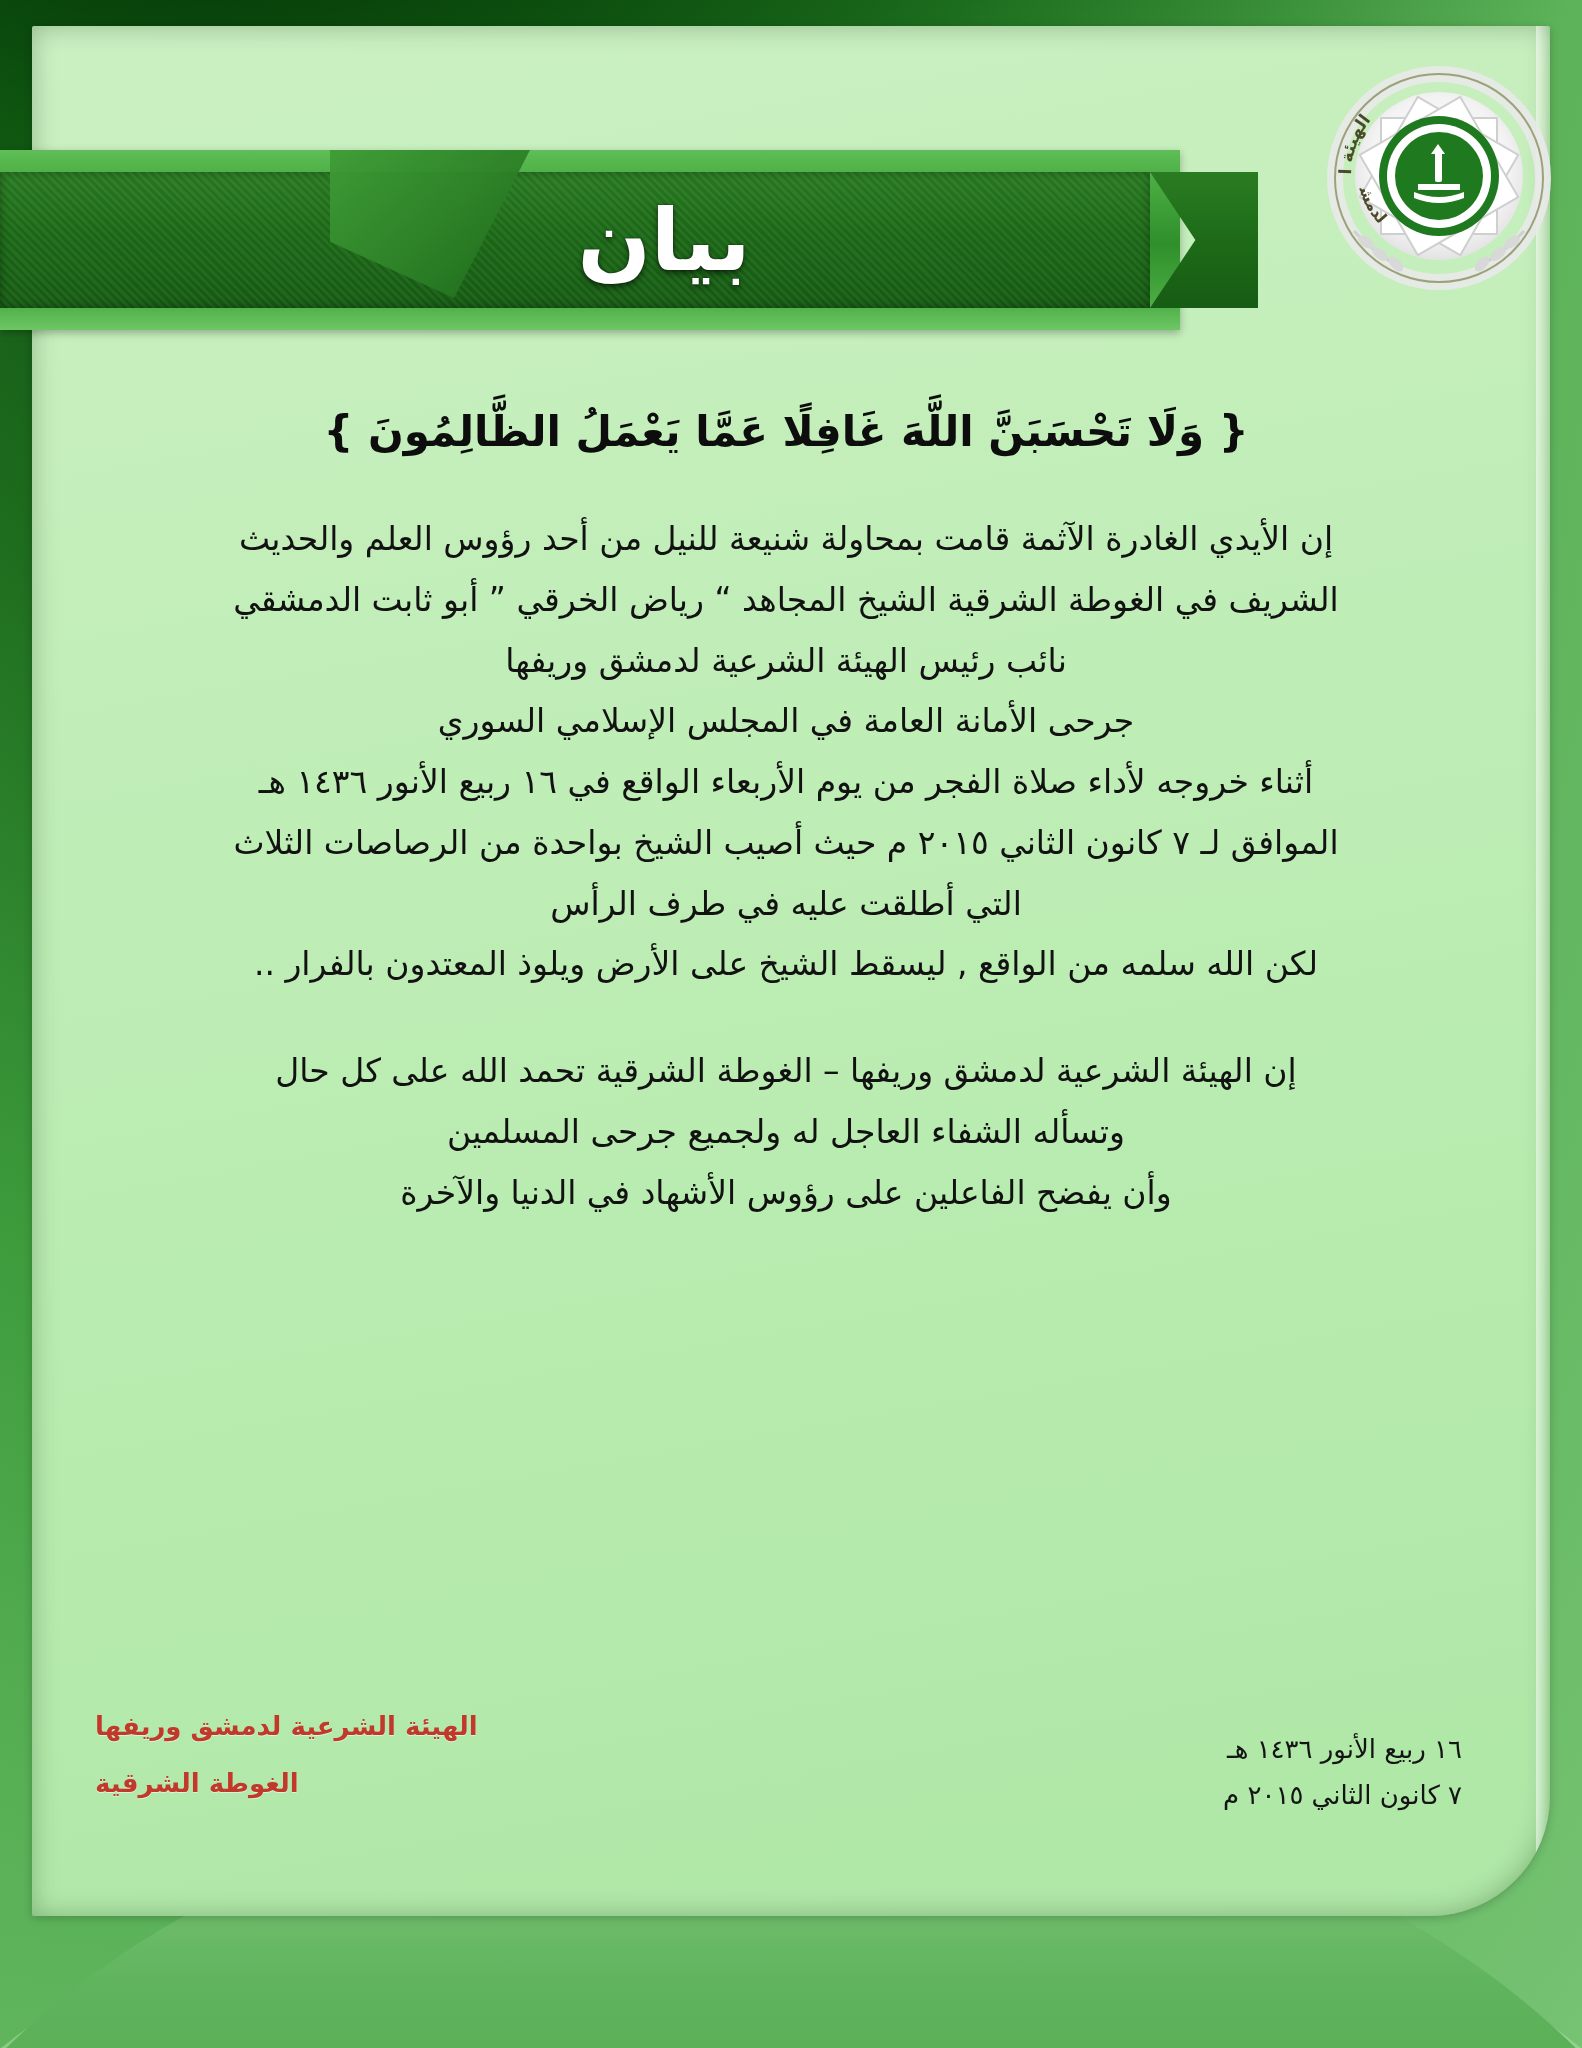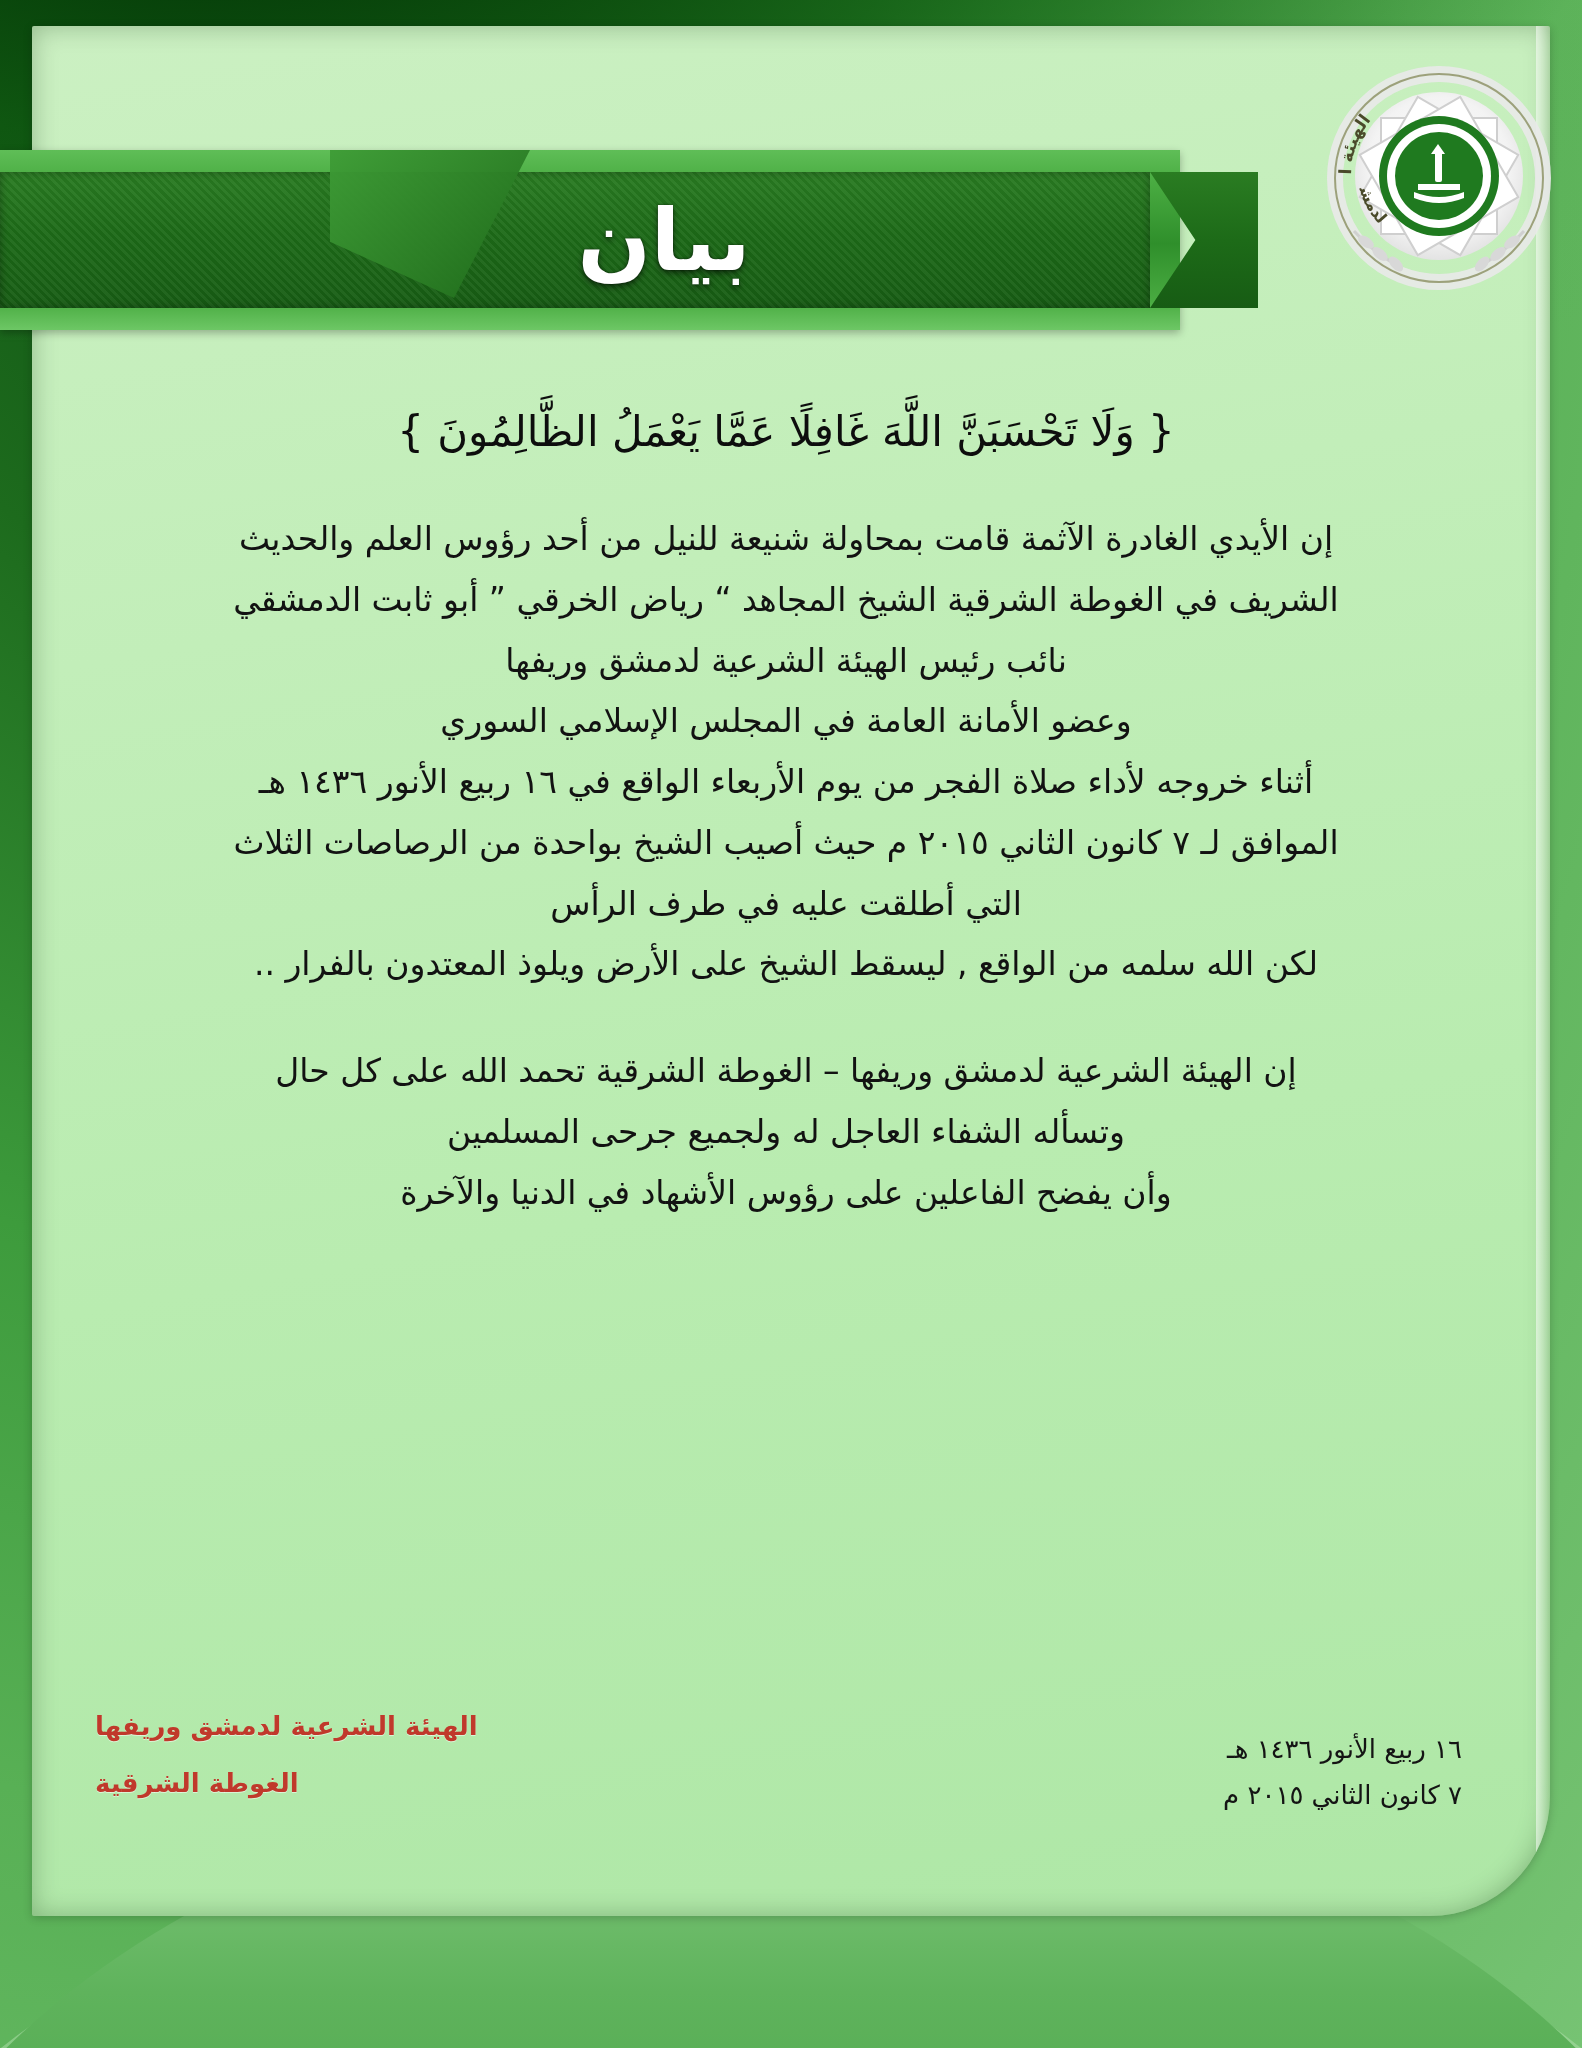--- a/index.html
+++ b/index.html
@@ -130,21 +130,21 @@
   .content {
     position: absolute;
     top: 400px;
     left: 70px;
     right: 80px;
     color: #111;
     text-align: center;
   }
   .ayah {
     font-size: 42px;
-    font-weight: normal;
+    font-weight: bold;
     line-height: 1.5;
     margin-bottom: 48px;
     color: #0d0d0d;
   }
   .para {
     font-size: 33px;
     line-height: 1.72;
     margin: 0 0 4px 0;
     color: #121212;
   }
@@ -247,21 +247,21 @@
     </text>
   </svg>
 </div>
 
 <div class="content">
   <div class="ayah">{ وَلَا تَحْسَبَنَّ اللَّهَ غَافِلًا عَمَّا يَعْمَلُ الظَّالِمُونَ }</div>
 
   <p class="para">إن الأيدي الغادرة الآثمة قامت بمحاولة شنيعة للنيل من أحد رؤوس العلم والحديث</p>
   <p class="para">الشريف في الغوطة الشرقية الشيخ المجاهد “ رياض الخرقي ” أبو ثابت الدمشقي</p>
   <p class="para">نائب رئيس الهيئة الشرعية لدمشق وريفها</p>
-  <p class="para">وعضو الأمانة العامة في المجلس الإسلامي السوري</p>
+  <p class="para">جرحى الأمانة العامة في المجلس الإسلامي السوري</p>
   <p class="para">أثناء خروجه لأداء صلاة الفجر من يوم الأربعاء الواقع في ١٦ ربيع الأنور ١٤٣٦ هـ</p>
   <p class="para">الموافق لـ ٧ كانون الثاني ٢٠١٥ م حيث أصيب الشيخ بواحدة من الرصاصات الثلاث</p>
   <p class="para">التي أطلقت عليه في طرف الرأس</p>
   <p class="para">لكن الله سلمه من الواقع , ليسقط الشيخ على الأرض ويلوذ المعتدون بالفرار ..</p>
 
   <div class="block-gap"></div>
 
   <p class="para">إن الهيئة الشرعية لدمشق وريفها – الغوطة الشرقية تحمد الله على كل حال</p>
   <p class="para">وتسأله الشفاء العاجل له ولجميع جرحى المسلمين</p>
   <p class="para">وأن يفضح الفاعلين على رؤوس الأشهاد في الدنيا والآخرة</p>

